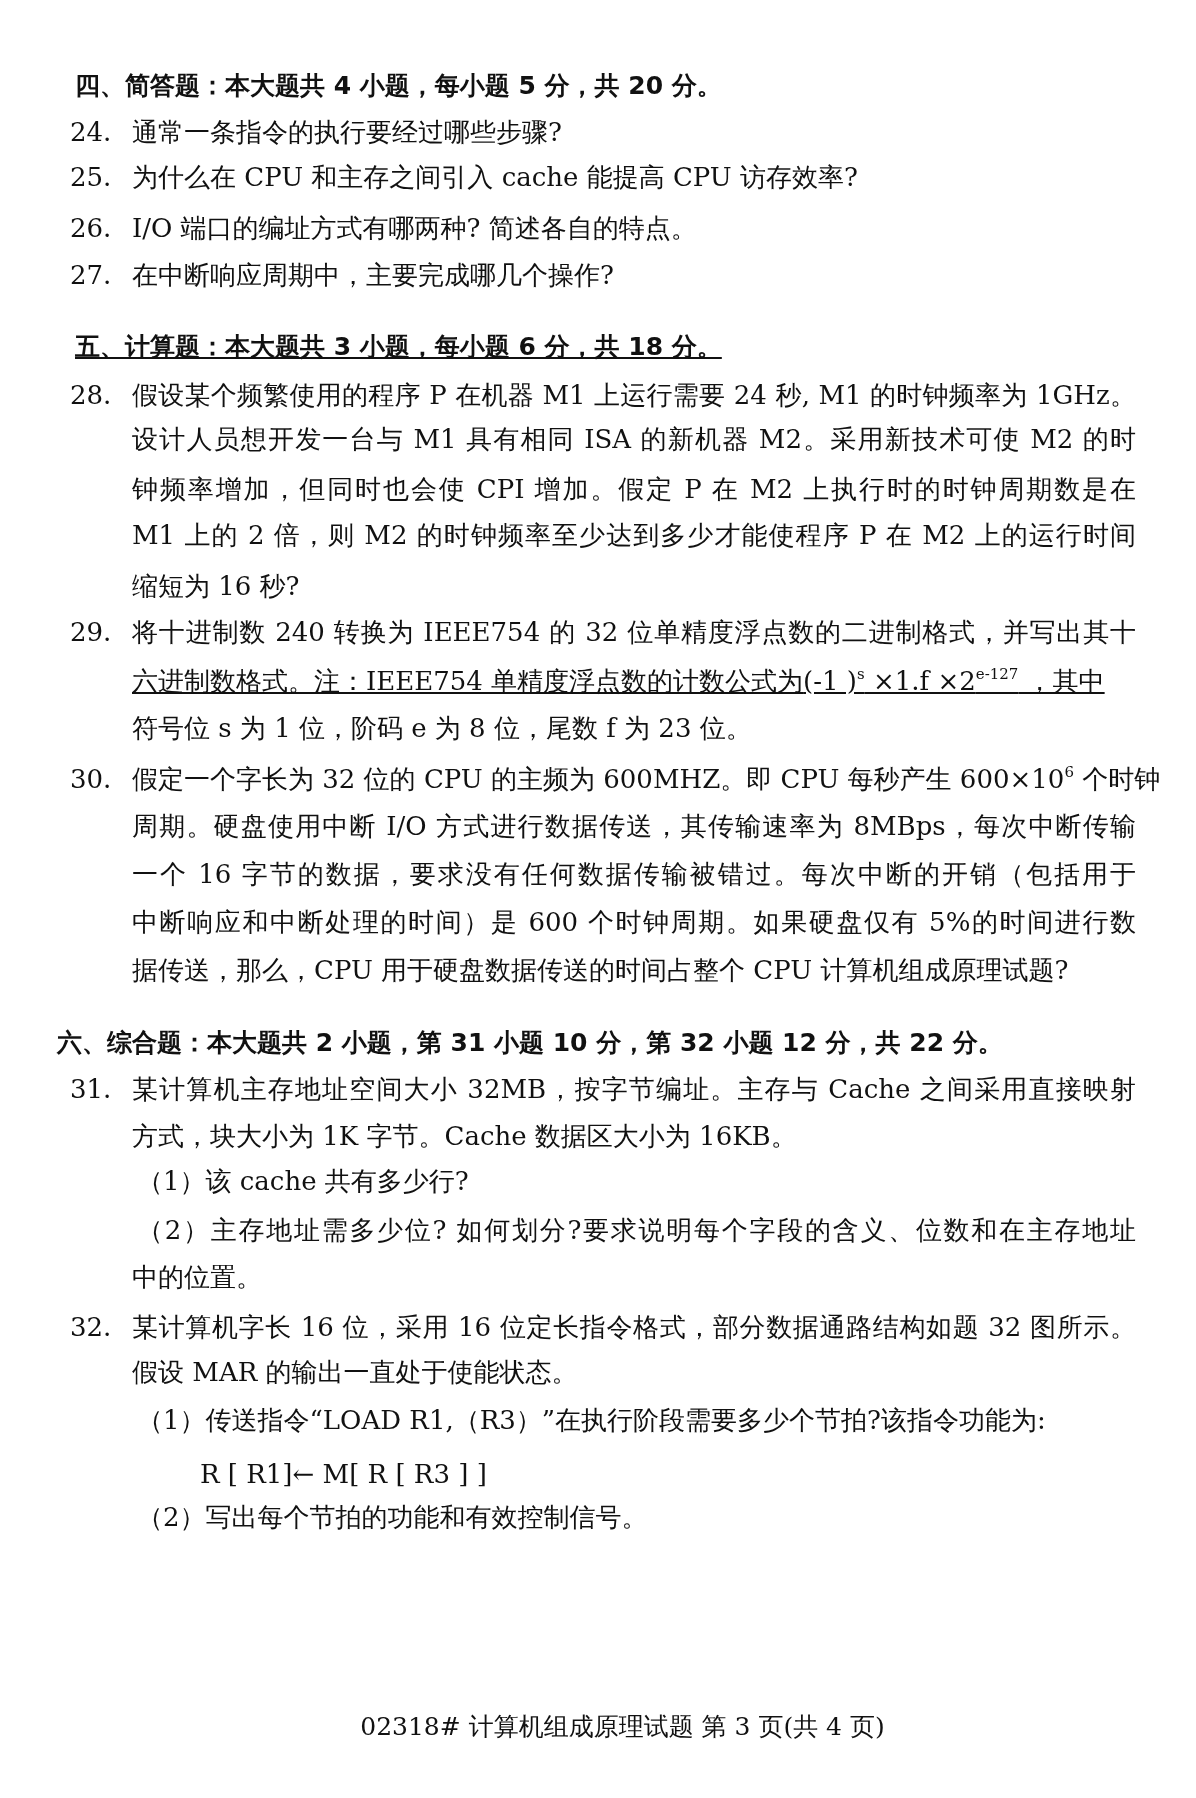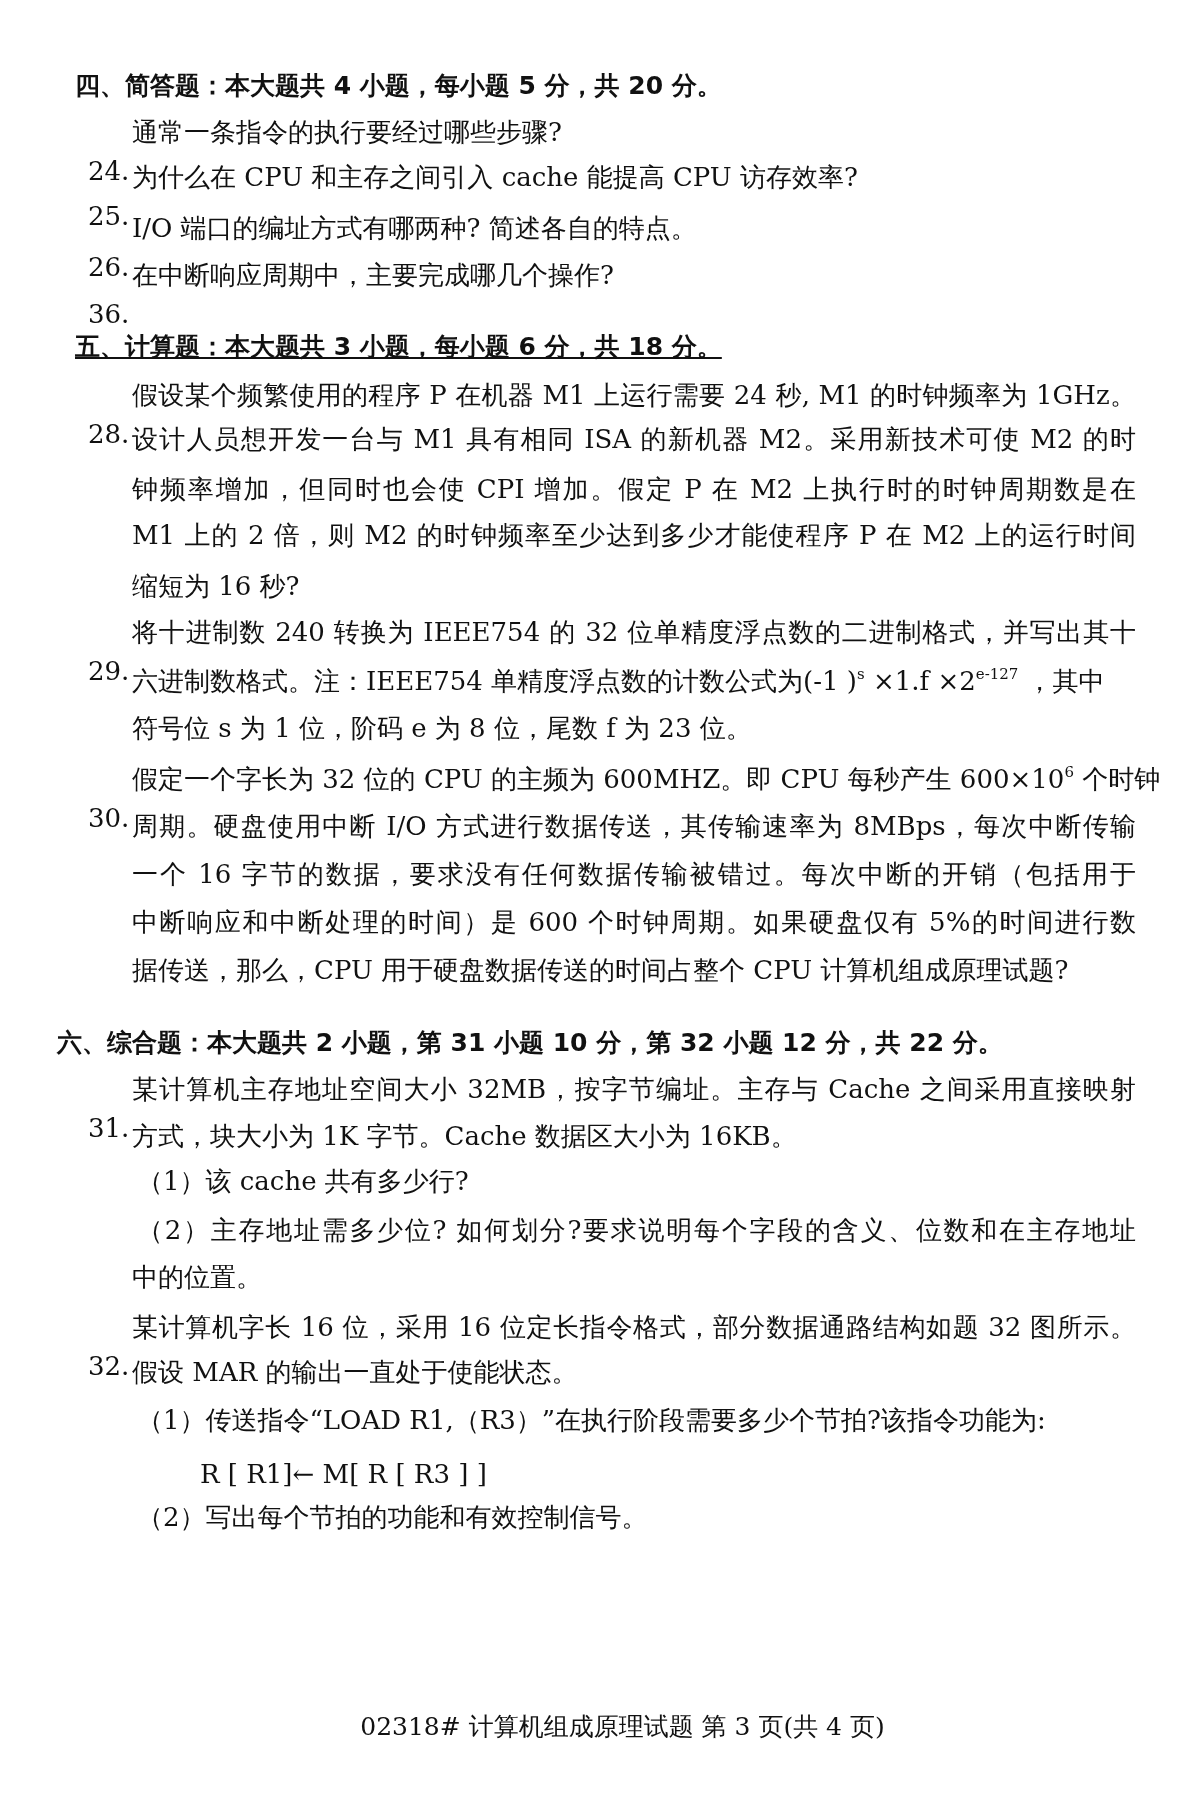--- a/index.html
+++ b/index.html
@@ -1,20 +1,20 @@
 <!DOCTYPE html>
 <html><head>
 <meta charset="utf-8">
 <style>
   html, body { margin: 0; padding: 0; background: #ffffff; }
   body { width: 1196px; height: 1798px; position: relative; overflow: hidden;
          font-family: "DejaVu Serif", "Liberation Serif", serif; color: #111; }
   .line { position: absolute; white-space: nowrap; font-size: 26px; line-height: 34px; height: 34px; }
   .hdr { font-family: "DejaVu Sans", "Liberation Sans", sans-serif; font-weight: bold; font-size: 25px; }
-  .num { position: absolute; left: 88px; margin-top: 39px; }
+  .num { position: absolute; left: 70px; }
   .txt { position: absolute; left: 132px; width: 1004px; text-align: justify; text-align-last: justify; }
   .last { text-align-last: left; }
   .sub { left: 137px; }
   .formula { left: 200px; }
   sup { font-size: 15px; line-height: 0; vertical-align: 11px; }
   .footer { position: absolute; top: 1710px; left: 0; width: 1245px; text-align: center; font-size: 25px; }
 </style>
 </head>
 <body>
 
@@ -26,21 +26,21 @@
 </div>
 <div class="line" style="top:160px;">
   <span class="num">25.</span>
   <span class="txt last">为什么在 CPU 和主存之间引入 cache 能提高 CPU 访存效率?</span>
 </div>
 <div class="line" style="top:211px;">
   <span class="num">26.</span>
   <span class="txt last">I/O 端口的编址方式有哪两种? 简述各自的特点。</span>
 </div>
 <div class="line" style="top:258px;">
-  <span class="num">36.</span>
+  <span class="num">27.</span>
   <span class="txt last">在中断响应周期中，主要完成哪几个操作?</span>
 </div>
 
 <div class="line hdr" style="top:330px;left:75px;text-decoration:underline;">五、计算题：本大题共 3 小题，每小题 6 分，共 18 分。</div>
 
 <div class="line" style="top:378px;">
   <span class="num">28.</span>
   <span class="txt">假设某个频繁使用的程序 P 在机器 M1 上运行需要 24 秒, M1 的时钟频率为 1GHz。</span>
 </div>
 <div class="line" style="top:422px;">
@@ -54,21 +54,21 @@
   </div>
 <div class="line" style="top:569px;">
     <span class="txt last">缩短为 16 秒?</span>
   </div>
 
 <div class="line" style="top:615px;">
   <span class="num">29.</span>
   <span class="txt">将十进制数 240 转换为 IEEE754 的 32 位单精度浮点数的二进制格式，并写出其十</span>
 </div>
 <div class="line" style="top:664px;">
-  <span class="txt last" style="width:auto;">
+  <span class="txt last" style="width:auto;text-decoration:underline;">
     <span>六进制数格式。注：IEEE754 单精度浮点数的计数公式为</span><span><span>(-1 )</span><sup>s</sup><span> ×1.f ×2</span><sup>e-127</sup><span> ，其中</span></span>
   </span>
 </div>
 <div class="line" style="top:711px;">
     <span class="txt last">符号位 s 为 1 位，阶码 e 为 8 位，尾数 f 为 23 位。</span>
   </div>
 
 <div class="line" style="top:762px;">
   <span class="num">30.</span>
   <span class="txt last" style="width:auto;"><span>假定一个字长为 32 位的 CPU 的主频为 600MHZ。即 CPU 每秒产生 600×10</span><sup>6</sup><span> 个时钟</span></span>

